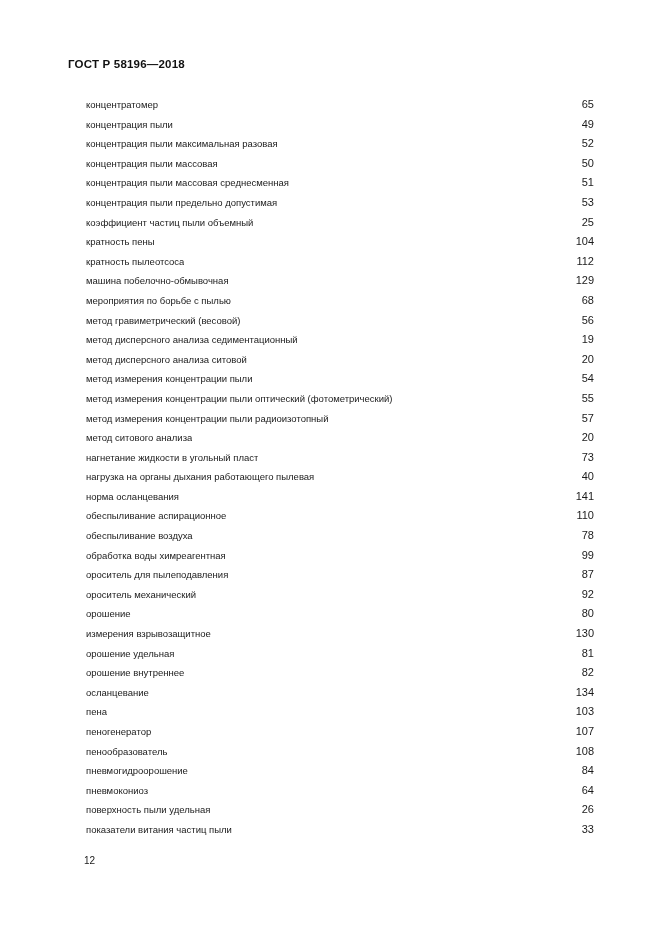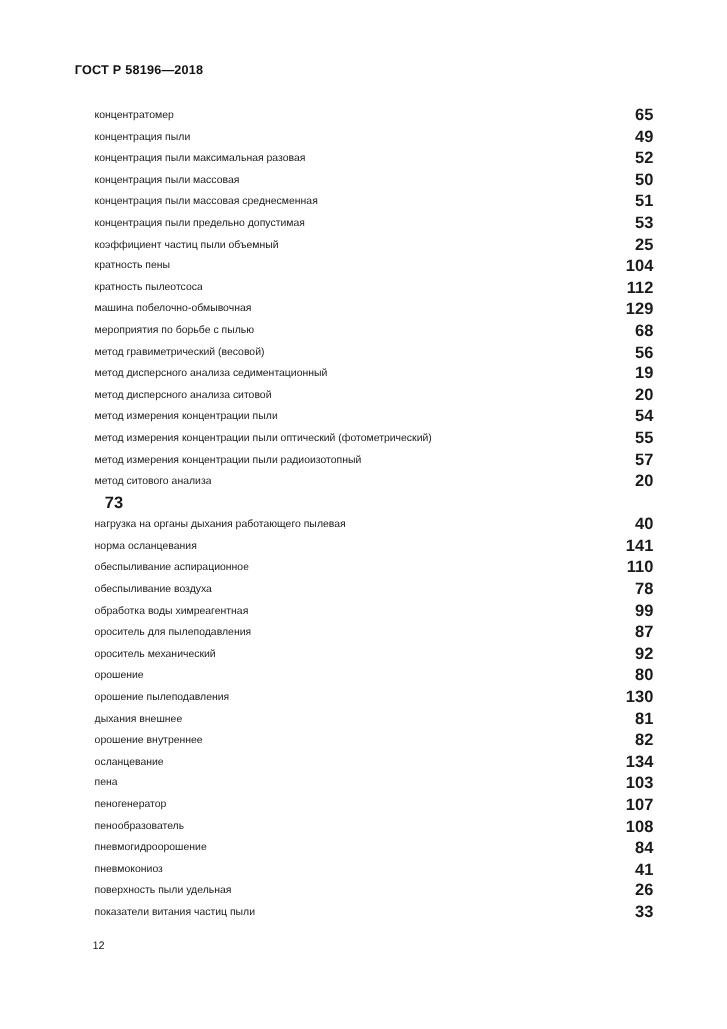--- a/index.html
+++ b/index.html
@@ -49,22 +49,21 @@
   }
   .index-term {
     white-space: nowrap;
     overflow: hidden;
     text-overflow: clip;
   }
   .index-page {
     text-align: right;
     width: 26px;
     flex: 0 0 26px;
-    font-size: 15px;
-    font-weight: bold;
+    font-size: 11px;
   }
   .folio {
     position: absolute;
     left: 84px;
     top: 855px;
     font-size: 10px;
     color: #1a1a1a;
   }
 </style>
 </head>
@@ -141,20 +140,21 @@
       </div>
       <div class="index-row">
         <span class="index-term">метод измерения концентрации пыли радиоизотопный</span>
         <span class="index-page">57</span>
       </div>
       <div class="index-row">
         <span class="index-term">метод ситового анализа</span>
         <span class="index-page">20</span>
       </div>
       <div class="index-row">
+        <span class="index-term">нагнетание жидкости в угольный пласт</span>
         <span class="index-page">73</span>
       </div>
       <div class="index-row">
         <span class="index-term">нагрузка на органы дыхания работающего пылевая</span>
         <span class="index-page">40</span>
       </div>
       <div class="index-row">
         <span class="index-term">норма осланцевания</span>
         <span class="index-page">141</span>
       </div>
@@ -176,25 +176,25 @@
       </div>
       <div class="index-row">
         <span class="index-term">ороситель механический</span>
         <span class="index-page">92</span>
       </div>
       <div class="index-row">
         <span class="index-term">орошение</span>
         <span class="index-page">80</span>
       </div>
       <div class="index-row">
-        <span class="index-term">орошение пылеподавления</span>
+        <span class="index-term">измерения взрывозащитное</span>
         <span class="index-page">130</span>
       </div>
       <div class="index-row">
-        <span class="index-term">дыхания внешнее</span>
+        <span class="index-term">орошение удельная</span>
         <span class="index-page">81</span>
       </div>
       <div class="index-row">
         <span class="index-term">орошение внутреннее</span>
         <span class="index-page">82</span>
       </div>
       <div class="index-row">
         <span class="index-term">осланцевание</span>
         <span class="index-page">134</span>
       </div>
@@ -209,21 +209,21 @@
       <div class="index-row">
         <span class="index-term">пенообразователь</span>
         <span class="index-page">108</span>
       </div>
       <div class="index-row">
         <span class="index-term">пневмогидроорошение</span>
         <span class="index-page">84</span>
       </div>
       <div class="index-row">
         <span class="index-term">пневмокониоз</span>
-        <span class="index-page">41</span>
+        <span class="index-page">64</span>
       </div>
       <div class="index-row">
         <span class="index-term">поверхность пыли удельная</span>
         <span class="index-page">26</span>
       </div>
       <div class="index-row">
         <span class="index-term">показатели витания частиц пыли</span>
         <span class="index-page">33</span>
       </div>
     </div>

